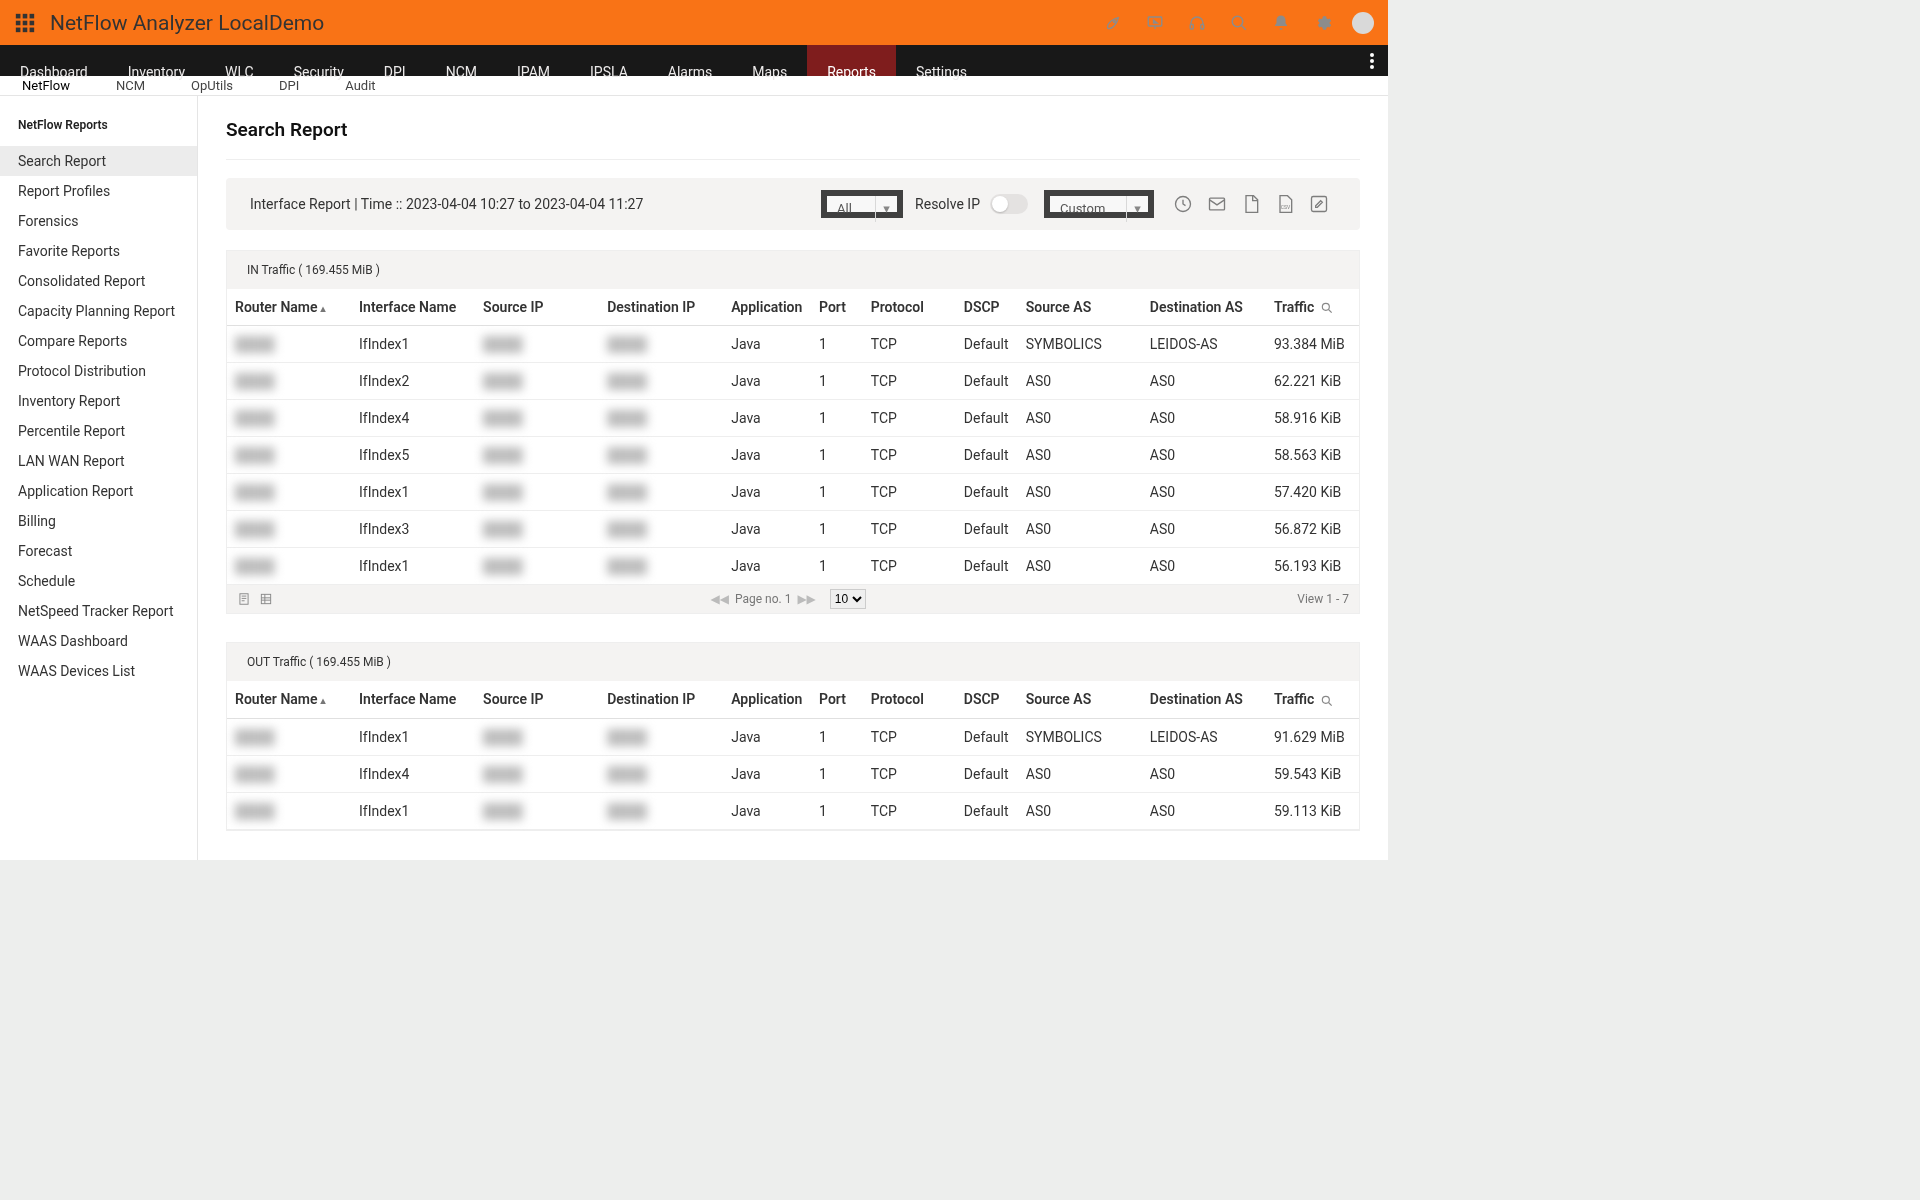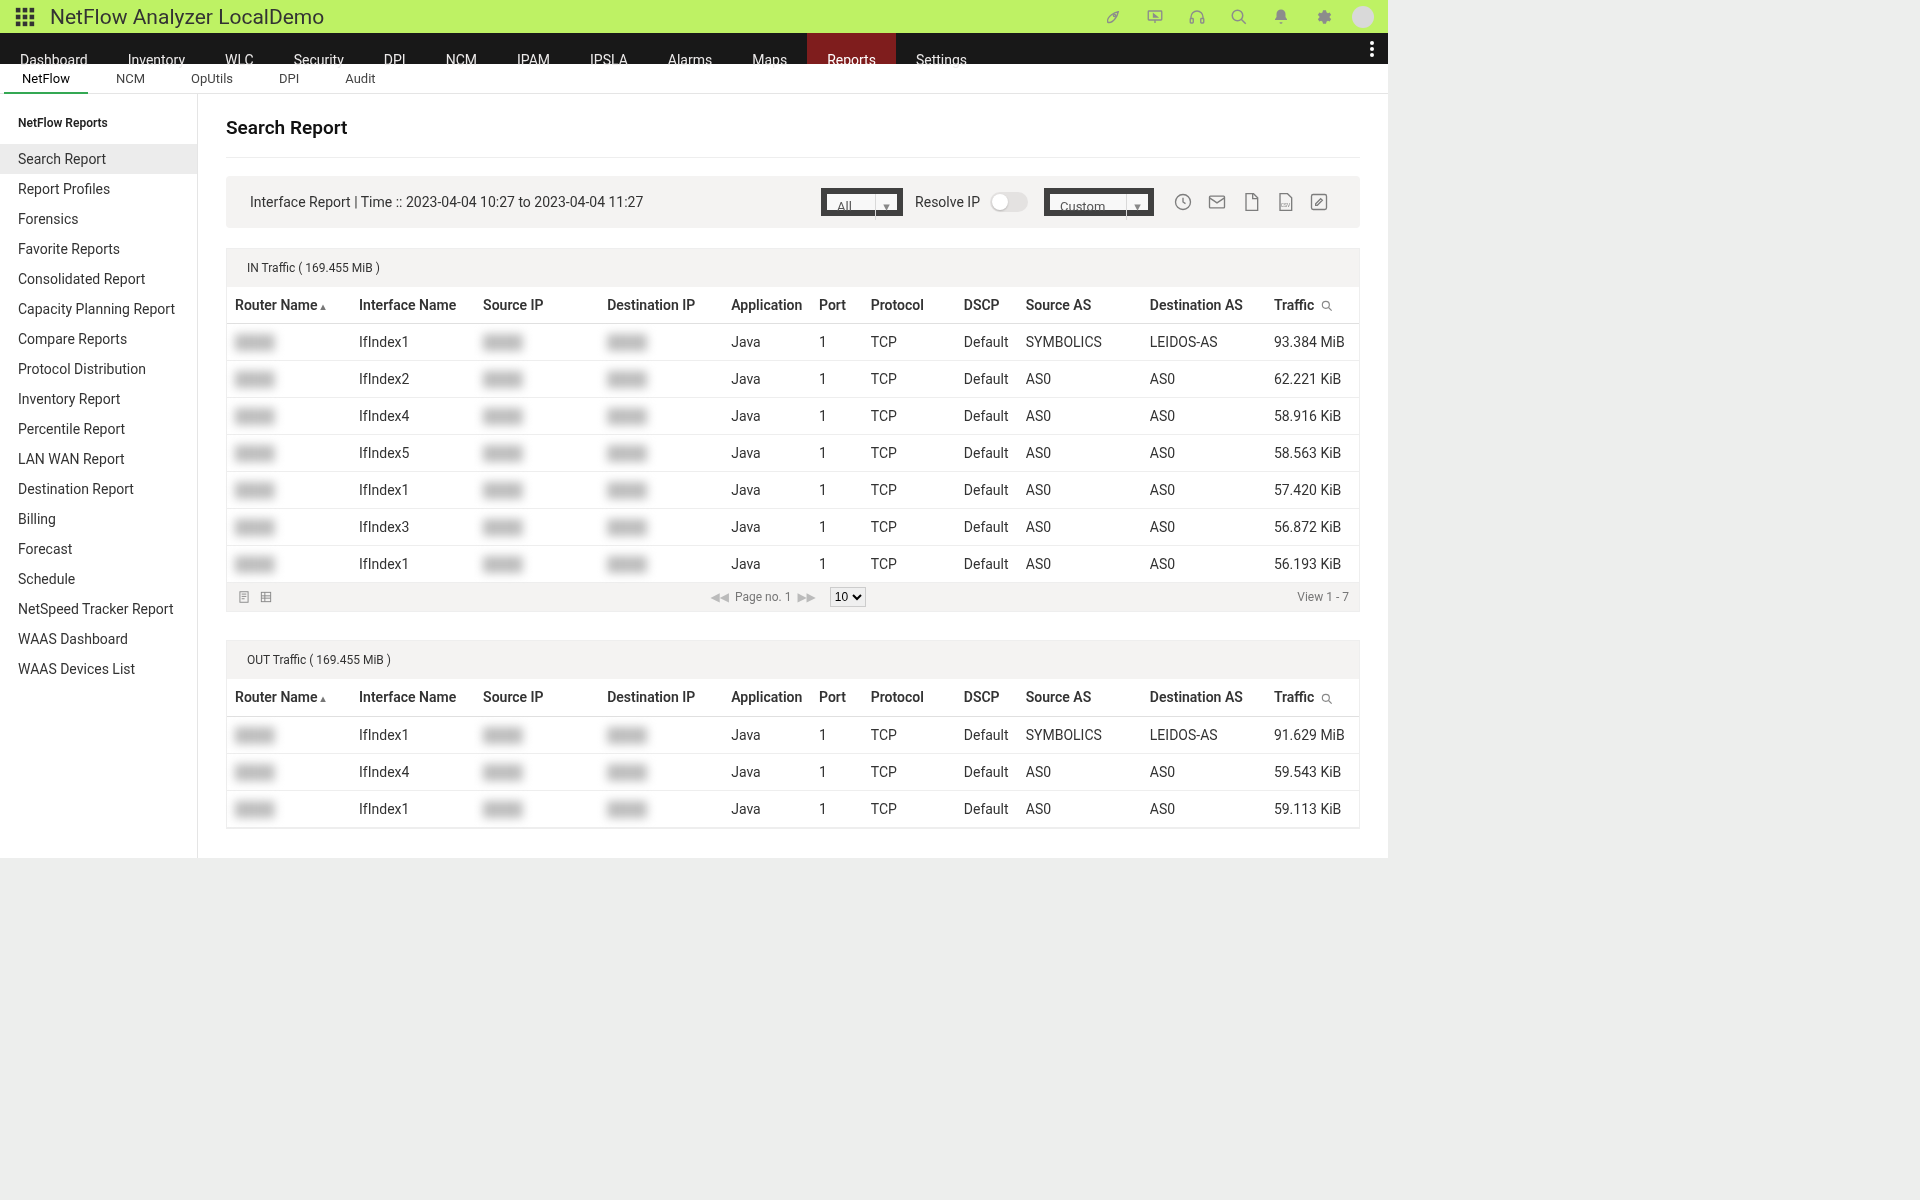--- a/index.html
+++ b/index.html
@@ -4,22 +4,22 @@
 <style>
   * { box-sizing: border-box; margin: 0; padding: 0; }
   body {
     font-family: -apple-system, BlinkMacSystemFont, "Segoe UI", Roboto, Arial, sans-serif;
     font-size: 14px; color: #333; background: #edeeed;
     width: 1388px; height: 870px; overflow: hidden;
   }
 
   
   .topbar {
-    height: 33px; display: flex; align-items: center;
-    background: #bef264; padding: 16px 14px;
+    height: 45px; display: flex; align-items: center;
+    background: #f97316; padding: 16px 14px;
   }
   .topbar .apps-icon { width: 22px; height: 22px; margin-right: 14px; cursor: pointer; }
   .topbar .product-title { font-size: 21px; color: #333; font-weight: 400; }
   .topbar .spacer { flex: 1; }
   .topbar .top-icon {
     width: 22px; height: 22px; margin: 0 10px; color: #8c8c8c; cursor: pointer;
     display: inline-flex; align-items: center; justify-content: center;
   }
   .topbar .avatar {
     width: 22px; height: 22px; border-radius: 50%; background: #d9d9d9; margin-left: 8px;
@@ -35,21 +35,21 @@
     color: #eceaea; font-size: 14px; cursor: pointer;
   }
   .mainnav .nav-item.active { background: #7f1d1d; color: #fff; }
   .mainnav .nav-more {
     position: absolute; right: 8px; top: 0; height: 31px;
     display: flex; align-items: center; color: #fff; cursor: pointer; padding: 0 6px;
   }
 
   
   .subnav {
-    height: 30px; background: #fff; border-bottom: 1px solid #e5e5e5;
+    height: 20px; background: #fff; border-bottom: 1px solid #e5e5e5;
     display: flex; align-items: center; padding: 0 4px;
   }
   .subnav .sub-item {
     padding: 0 18px; height: 30px; line-height: 30px; font-size: 13px;
     color: #444; cursor: pointer; border-bottom: 2px solid transparent;
   }
   .subnav .sub-item.active { border-bottom: 2px solid #34a853; color: #000; }
   .subnav .sep { width: 10px; }
 
   
@@ -259,21 +259,21 @@
         <div class="side-item">Report Profiles</div>
         <div class="side-item">Forensics</div>
         <div class="side-item">Favorite Reports</div>
         <div class="side-item">Consolidated Report</div>
         <div class="side-item">Capacity Planning Report</div>
         <div class="side-item">Compare Reports</div>
         <div class="side-item">Protocol Distribution</div>
         <div class="side-item">Inventory Report</div>
         <div class="side-item">Percentile Report</div>
         <div class="side-item">LAN WAN Report</div>
-        <div class="side-item">Destination Report</div>
+        <div class="side-item">Application Report</div>
         <div class="side-item">Billing</div>
         <div class="side-item">Forecast</div>
         <div class="side-item">Schedule</div>
         <div class="side-item">NetSpeed Tracker Report</div>
         <div class="side-item">WAAS Dashboard</div>
         <div class="side-item">WAAS Devices List</div>
       </div>
   </div>
 
   <div class="content">

